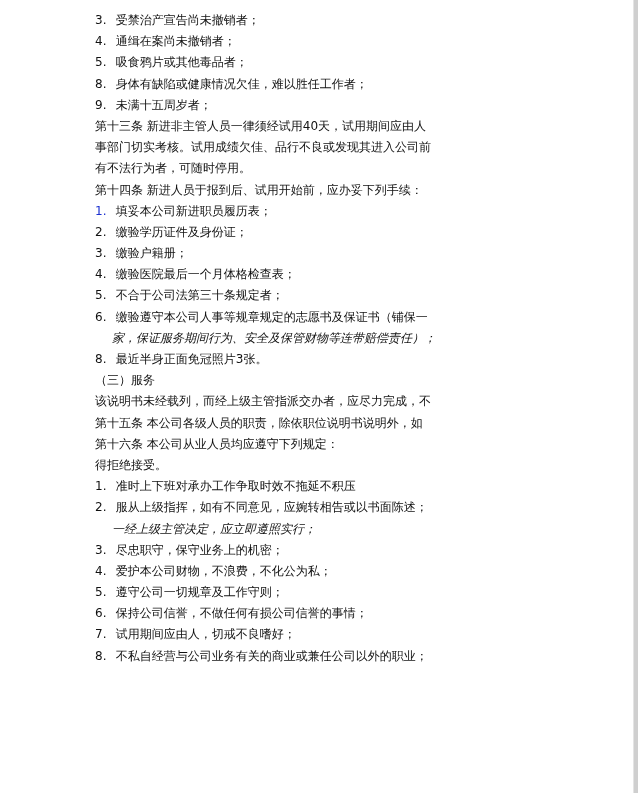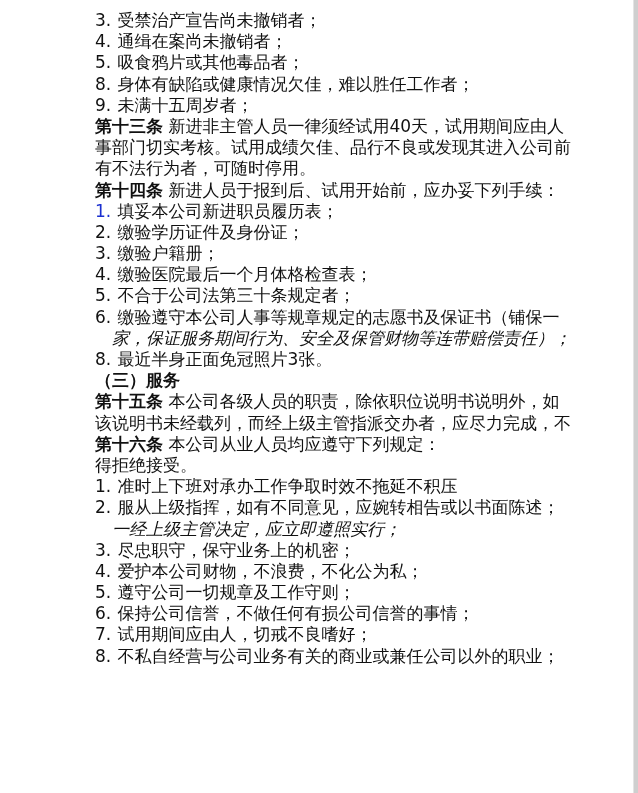--- a/index.html
+++ b/index.html
@@ -2,28 +2,28 @@
 <html><head>
   <meta charset="utf-8">
   <style>
     html, body { margin: 0; padding: 0; }
     body {
       width: 638px; height: 793px; background: #ffffff; position: relative; overflow: hidden;
       font-family: "DejaVu Sans", "Liberation Sans", sans-serif;
     }
     .page {
       position: absolute; left: 95px; top: 10px; width: 450px;
-      font-size: 17px; line-height: 21.2px; color: #111;
+      font-size: 12px; line-height: 21.2px; color: #111;
     }
     .line { white-space: nowrap; height: 21.2px; }
     .num { display: inline-block; width: 17px; }
     .num.wide { width: 48px; }
     .num.blue { color: #1a2fd0; }
     .hang { padding-left: 17px; font-style: italic; }
-    .bold { font-weight: bold; }
+    .bold { font-weight: normal; }
     .right-bar {
       position: absolute; right: 0; top: 0; width: 4px; height: 793px;
       background: #cfcfcf; border-left: 1px solid #e4e4e4;
     }
   </style>
 </head>
 <body>
 
 <div class="page">
 
@@ -42,22 +42,22 @@
   <div class="line"><span class="num">2.</span> <span>缴验学历证件及身份证；</span></div>
   <div class="line"><span class="num">3.</span> <span>缴验户籍册；</span></div>
   <div class="line"><span class="num">4.</span> <span>缴验医院最后一个月体格检查表；</span></div>
   <div class="line"><span class="num">5.</span> <span>不合于公司法第三十条规定者；</span></div>
   <div class="line"><span class="num">6.</span> <span>缴验遵守本公司人事等规章规定的志愿书及保证书（铺保一</span></div>
   <div class="line hang"><span>家，保证服务期间行为、安全及保管财物等连带赔偿责任）；</span></div>
   <div class="line"><span class="num">8.</span> <span>最近半身正面免冠照片3张。</span></div>
 
   <div class="line bold">（三）服务</div>
 
+  <div class="line">该说明书未经载列，而经上级主管指派交办者，应尽力完成，不</div>
   <div class="line"><span class="bold">第十五条</span><span> 本公司各级人员的职责，除依职位说明书说明外，如</span></div>
-  <div class="line">该说明书未经载列，而经上级主管指派交办者，应尽力完成，不</div>
   <div class="line"><span class="bold">第十六条</span><span> 本公司从业人员均应遵守下列规定：</span></div>
 
   <div class="line">得拒绝接受。</div>
   <div class="line"><span class="num">1.</span> <span>准时上下班对承办工作争取时效不拖延不积压</span></div>
   <div class="line"><span class="num">2.</span> <span>服从上级指挥，如有不同意见，应婉转相告或以书面陈述；</span></div>
   <div class="line hang"><span>一经上级主管决定，应立即遵照实行；</span></div>
   <div class="line"><span class="num">3.</span> <span>尽忠职守，保守业务上的机密；</span></div>
   <div class="line"><span class="num">4.</span> <span>爱护本公司财物，不浪费，不化公为私；</span></div>
   <div class="line"><span class="num">5.</span> <span>遵守公司一切规章及工作守则；</span></div>
   <div class="line"><span class="num">6.</span> <span>保持公司信誉，不做任何有损公司信誉的事情；</span></div>

